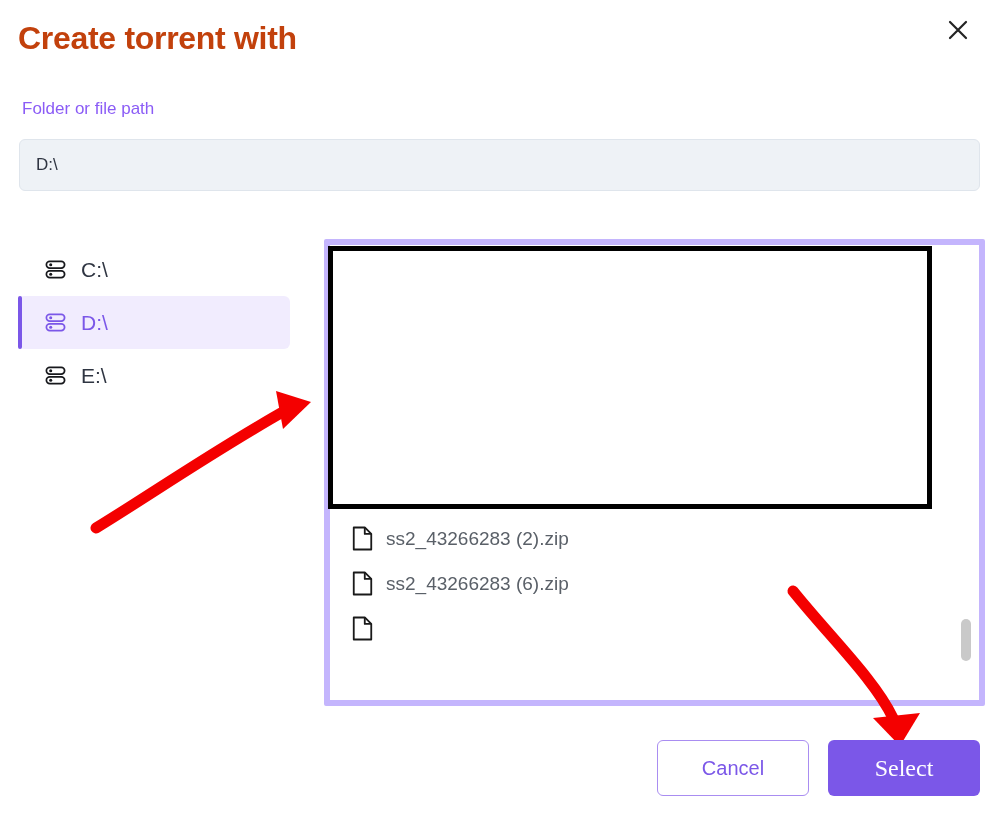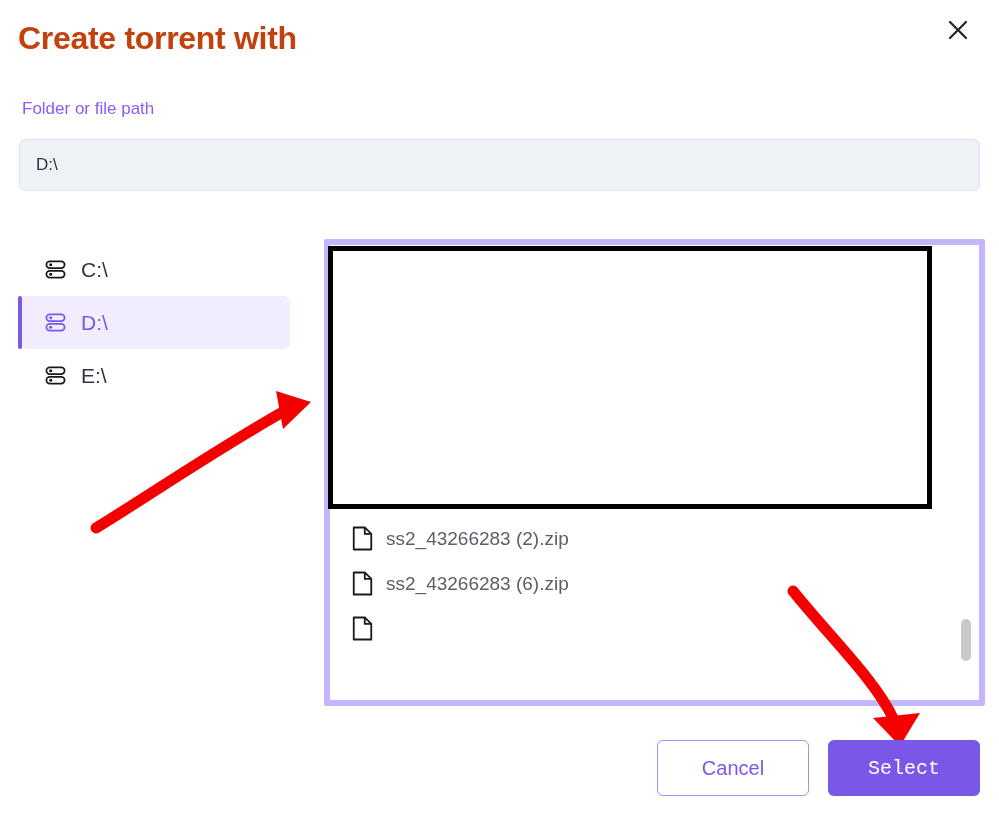--- a/index.html
+++ b/index.html
@@ -208,22 +208,22 @@
     position: absolute;
     left: 828px;
     top: 740px;
     width: 152px;
     height: 56px;
     box-sizing: border-box;
     background: #7b57e8;
     border: none;
     border-radius: 6px;
     color: #ffffff;
-    font-family: Liberation Mono, monospace;
-    font-size: 20px;
+    font-family: Liberation Serif, serif;
+    font-size: 24px;
     cursor: pointer;
   }
 </style>
 </head>
 <body>
 
 <div id="dialog-title">Create torrent with</div>
 
 <button id="close-button">
   <span>

